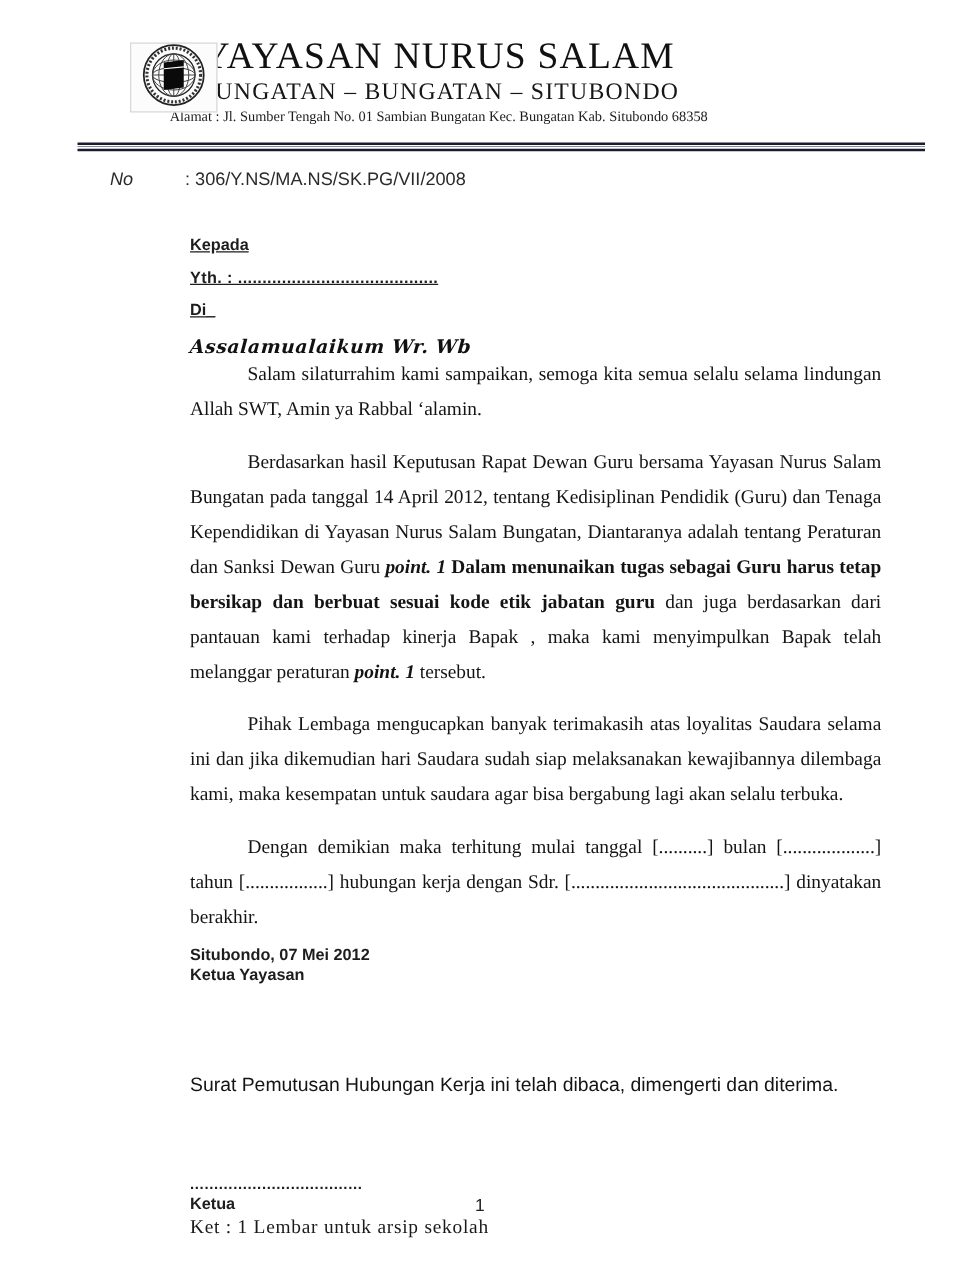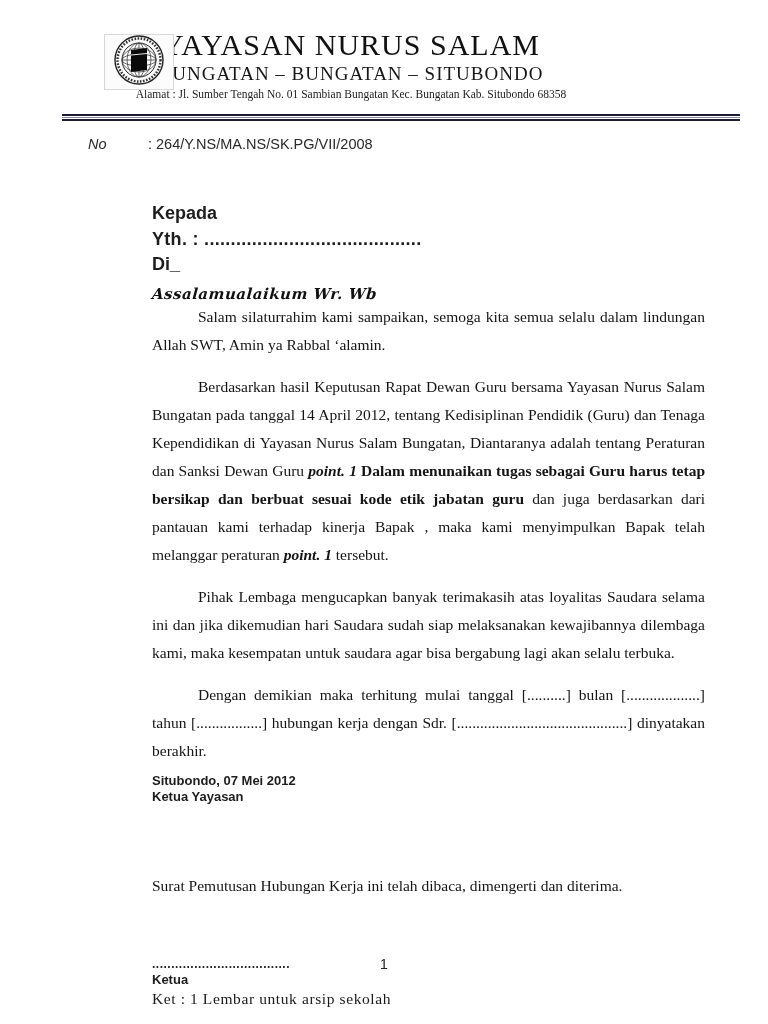--- a/index.html
+++ b/index.html
@@ -46,21 +46,21 @@
     border-bottom: 2px solid #1c1c30;
     background: linear-gradient(#ffffff 0 40%, #8a8aa0 40% 60%, #ffffff 60% 100%);
   }
 
   
   .meta { margin: 10px 0 0 88px; font-family: "Liberation Sans", sans-serif; font-size: 14.5px; color: #2a2a2a; }
   .meta-row { line-height: 26px; white-space: nowrap; }
   .meta-label { display: inline-block; width: 60px; font-style: italic; }
 
   
-  .recipient { margin: 43px 0 0 152px; font-family: "Liberation Sans", sans-serif; font-weight: 700; font-size: 18px; color: #1d1d1d; }
+  .recipient { margin: 26px 0 0 152px; font-family: "Liberation Sans", sans-serif; font-weight: 700; font-size: 13px; color: #1d1d1d; text-decoration: underline; }
   .recipient .kepada { line-height: 26px; }
   .recipient .yth { line-height: 26px; letter-spacing: 0.3px; }
   .recipient .di { line-height: 17px; margin-top: 4px; }
   .recipient .tempat { line-height: 17px; letter-spacing: 4px; padding-left: 14px; }
 
   .salutation {
     margin: 12px 0 0 152px;
     font-family: "DejaVu Serif", serif;
     font-style: italic; font-weight: 700;
     font-size: 15px; letter-spacing: 0.5px;
@@ -78,21 +78,21 @@
   }
   .para + .para { margin-top: 14px; }
   .para .bi { font-weight: 700; font-style: italic; }
   .para .b { font-weight: 700; }
 
   
   .signoff { margin: 8px 0 0 152px; font-family: "Liberation Sans", sans-serif; font-weight: 700; font-size: 13px; line-height: 16px; color: #1d1d1d; }
 
   .acknowledgment {
     margin: 72px 63px 0 152px;
-    font-family: Liberation Serif, serif;
+    font-family: Liberation Sans, sans-serif;
     font-size: 15.5px; color: #141414;
   }
 
   
   .guru-block { margin: 62px 0 0 152px; }
   .guru-dots { font-family: "Liberation Sans", sans-serif; font-weight: 700; font-size: 12px; line-height: 14px; letter-spacing: 0.5px; color: #1d1d1d; }
   .guru-role { font-family: "Liberation Sans", sans-serif; font-weight: 700; font-size: 13px; line-height: 17px; color: #1d1d1d; }
   .guru-note { font-family: "Liberation Serif", serif; font-size: 15.5px; line-height: 22px; letter-spacing: 0.6px; color: #1a1a1a; }
 
   .page-number {
@@ -130,34 +130,34 @@
     <div class="header-text">
       <div class="org-name">YAYASAN NURUS SALAM</div>
       <div class="org-location">BUNGATAN – BUNGATAN – SITUBONDO</div>
       <div class="org-address">Alamat : Jl. Sumber Tengah No. 01 Sambian Bungatan Kec. Bungatan  Kab. Situbondo 68358</div>
     </div>
   </div>
   <div class="rule"></div>
 
   <div class="meta">
     <div class="meta-row">
-      <span class="meta-label">No</span><span>: 264/Y.NS/MA.NS/SK.PG/VII/2008</span>
+      <span class="meta-label">No</span><span>: 306/Y.NS/MA.NS/SK.PG/VII/2008</span>
     </div>
   </div>
 
   <div class="recipient">
     <div class="kepada">Kepada</div>
     <div class="yth">Yth.  : .........................................</div>
     <div class="di">Di_</div>
   </div>
 
   <div class="salutation">Assalamualaikum Wr. Wb</div>
 
   <div class="body-text">
-    <p class="para">Salam silaturrahim kami sampaikan, semoga kita semua selalu dalam lindungan Allah SWT, Amin ya Rabbal ‘alamin.</p>
+    <p class="para">Salam silaturrahim kami sampaikan, semoga kita semua selalu selama lindungan Allah SWT, Amin ya Rabbal ‘alamin.</p>
     <p class="para"><span>Berdasarkan hasil Keputusan Rapat Dewan Guru bersama Yayasan Nurus Salam Bungatan pada tanggal 14 April 2012, tentang Kedisiplinan Pendidik (Guru) dan Tenaga Kependidikan di Yayasan Nurus Salam Bungatan, Diantaranya adalah tentang Peraturan dan Sanksi Dewan Guru  </span><span class="bi">point. 1</span><span class="b"> Dalam menunaikan tugas sebagai Guru harus tetap bersikap dan berbuat sesuai kode etik jabatan guru </span><span>dan juga berdasarkan dari pantauan kami terhadap kinerja Bapak , maka kami menyimpulkan Bapak telah melanggar peraturan </span><span class="bi">point. 1</span><span> tersebut.</span></p>
     <p class="para">Pihak Lembaga mengucapkan banyak terimakasih atas loyalitas Saudara selama ini dan jika dikemudian hari Saudara sudah siap melaksanakan kewajibannya dilembaga kami, maka kesempatan untuk saudara agar bisa bergabung lagi akan selalu terbuka.</p>
     <p class="para">Dengan demikian maka terhitung mulai tanggal [..........] bulan [...................] tahun [.................] hubungan kerja dengan Sdr. [............................................] dinyatakan berakhir.</p>
   </div>
 
   <div class="signoff">
     <div>Situbondo, 07 Mei 2012</div>
     <div>Ketua Yayasan</div>
   </div>
 

